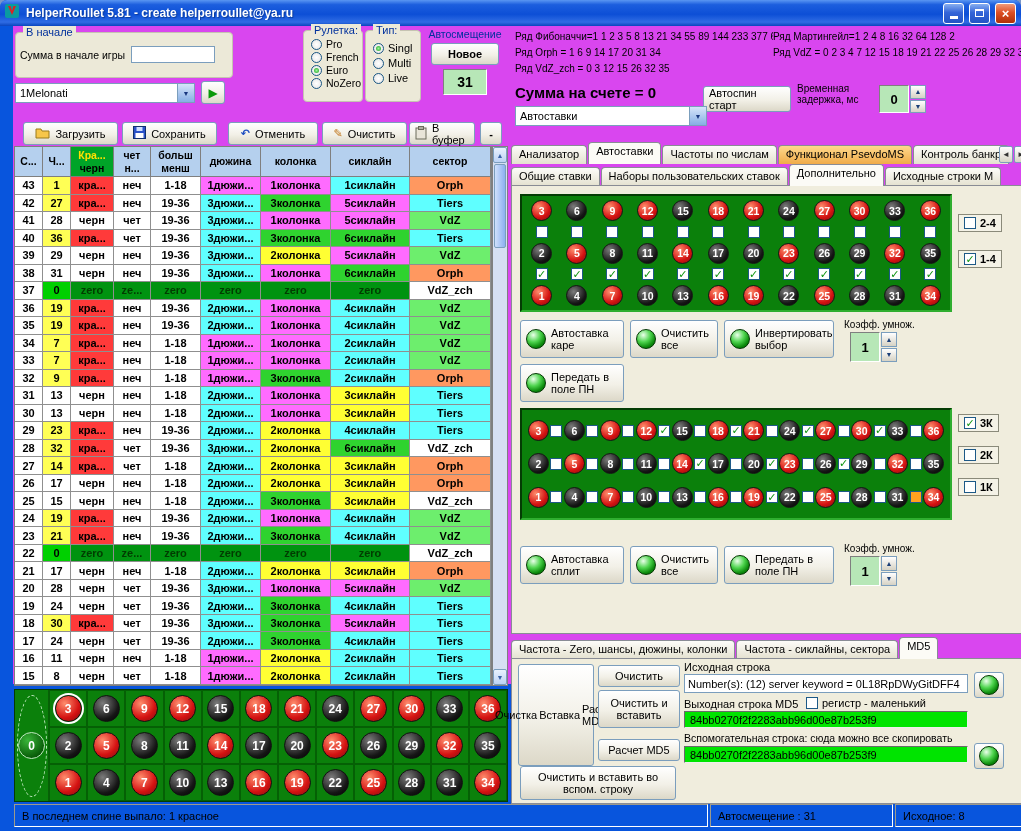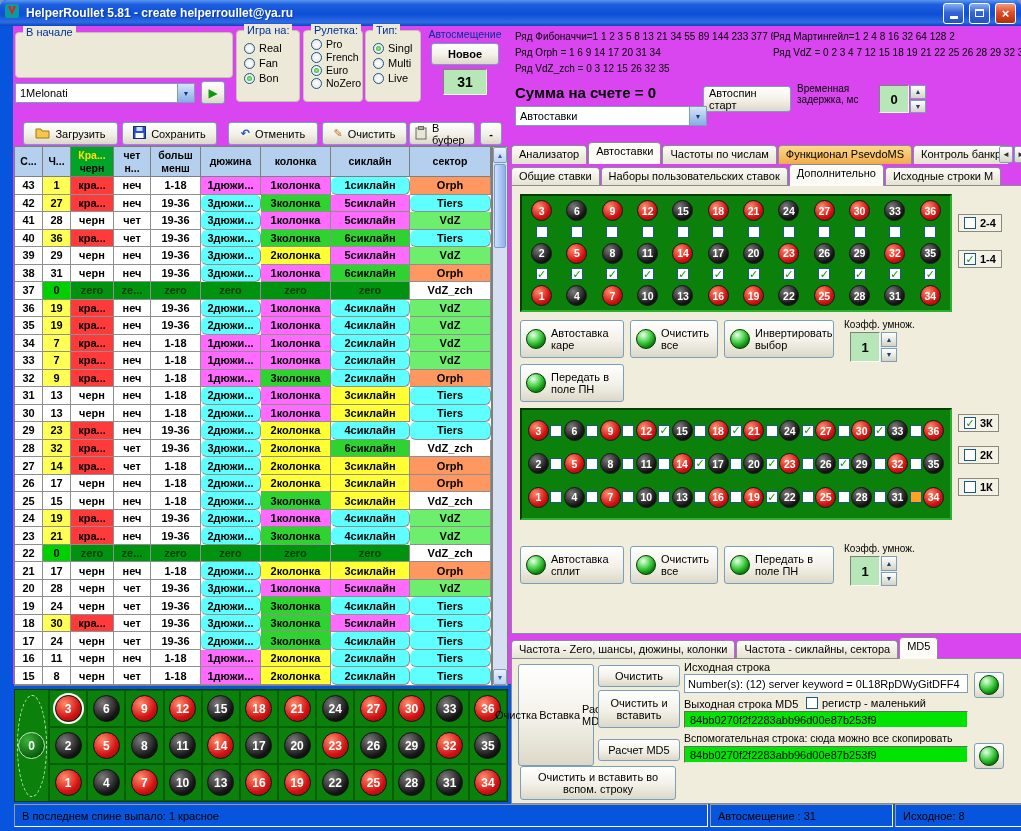--- a/index.html
+++ b/index.html
@@ -42,21 +42,21 @@
   .hhead{height:30px;flex:none;}
   .hhc{border-right:1px solid #7f7f7f;border-bottom:1px solid #7f7f7f;background:#b5d0ee;font-size:10.5px;font-weight:bold;
     display:flex;flex-direction:column;align-items:center;justify-content:center;line-height:13px;overflow:hidden;}
   .hhc.kra{background:#00a428;}
   .hhc.kra .l1{color:#ffe000;}
   #history-rows{flex:1;display:flex;flex-direction:column;}
   .trow{flex:1;}
   .tc{border-right:1px solid #8f8f8f;border-bottom:1px solid #8f8f8f;font-size:11px;font-weight:bold;display:flex;align-items:center;
     justify-content:center;overflow:hidden;white-space:nowrap;}
   .c-w{background:#fff;} .c-y{background:#ffff55;} .c-r{background:#ff3a3a;} .c-m{background:#ff6bff;}
-  .c-c{background:#5fffff;border-radius:6px;} .c-ye{background:#ffff33;} .c-g{background:#2fd32f;} .c-g2{background:#6dee6d;}
+  .c-c{background:#5fffff;} .c-ye{background:#ffff33;} .c-g{background:#2fd32f;} .c-g2{background:#6dee6d;}
   .c-or{background:#ff9860;} .c-z{background:#009310;color:#013c01;} .c-zg{background:#00d000;}
   .vscroll{position:absolute;left:479px;top:120px;width:16px;height:540px;background:#d6dff2;border:1px solid #7f7f7f;display:flex;flex-direction:column;}
   .sbox{height:16px;flex:none;border:1px solid #7b9ebd;border-radius:2px;background:linear-gradient(#e9f1fd,#bcd2f4);
     display:flex;align-items:center;justify-content:center;font-size:7px;color:#3a62a6;}
   .sthumb{height:84px;margin:1px;border:1px solid #7b9ebd;border-radius:2px;background:linear-gradient(90deg,#cfe0fb,#8cb0f0);}
 
   
   .wheel{position:absolute;left:1px;top:663px;width:494px;height:113px;background:#0b800b;border:1px solid #043c04;
     display:grid;grid-template-columns:34px repeat(12,1fr);grid-template-rows:1fr 1fr 1fr;}
   .wzero{grid-row:1/4;grid-column:1;display:flex;align-items:center;justify-content:center;border-right:1px solid #076007;}
@@ -127,46 +127,33 @@
       </span>
     <span class="tbtn close">
         <span>×</span>
       </span>
   </div>
 
   <div class="content">
 
     <div class="group" style="left:2px;top:6px;width:218px;height:46px;">
       <span class="glabel">В начале</span>
+      <div style="display:flex;align-items:center;gap:6px;padding:13px 4px 0 4px;">
+        <span style="font-size:10.5px;">Сумма в начале игры</span>
+        <input class="input" style="width: 84px; height: 17px;" value="">
+      </div>
     </div>
     <div class="combo" style="left:2px;top:57px;width:180px;height:20px;">
       <span class="ctext">1Melonati</span>
       <span class="carrow">▼</span>
     </div>
     <div class="btn" style="left:188px;top:55px;width:24px;height:23px;color:#0a9a0a;font-size:12px;">
       <span>▶</span>
     </div>
 
-    <div class="group" style="left:223px;top:4px;width:64px;height:72px;">
-      <span class="glabel">Игра на:</span>
-      <div style="padding-top:8px;">
-        <label class="radio">
-            <span class="rb"></span>
-            <span>Real</span>
-          </label>
-        <label class="radio">
-            <span class="rb"></span>
-            <span>Fan</span>
-          </label>
-        <label class="radio sel">
-            <span class="rb"></span>
-            <span>Bon</span>
-          </label>
-      </div>
-    </div>
 
     <div class="group" style="left:290px;top:4px;width:60px;height:72px;">
       <span class="glabel">Рулетка:</span>
       <div style="padding-top:6px;">
         <label class="radio" style="margin-top:1px;font-size:10.5px;">
             <span class="rb"></span>
             <span>Pro</span>
           </label>
         <label class="radio" style="margin-top:1px;font-size:10.5px;">
             <span class="rb"></span>

